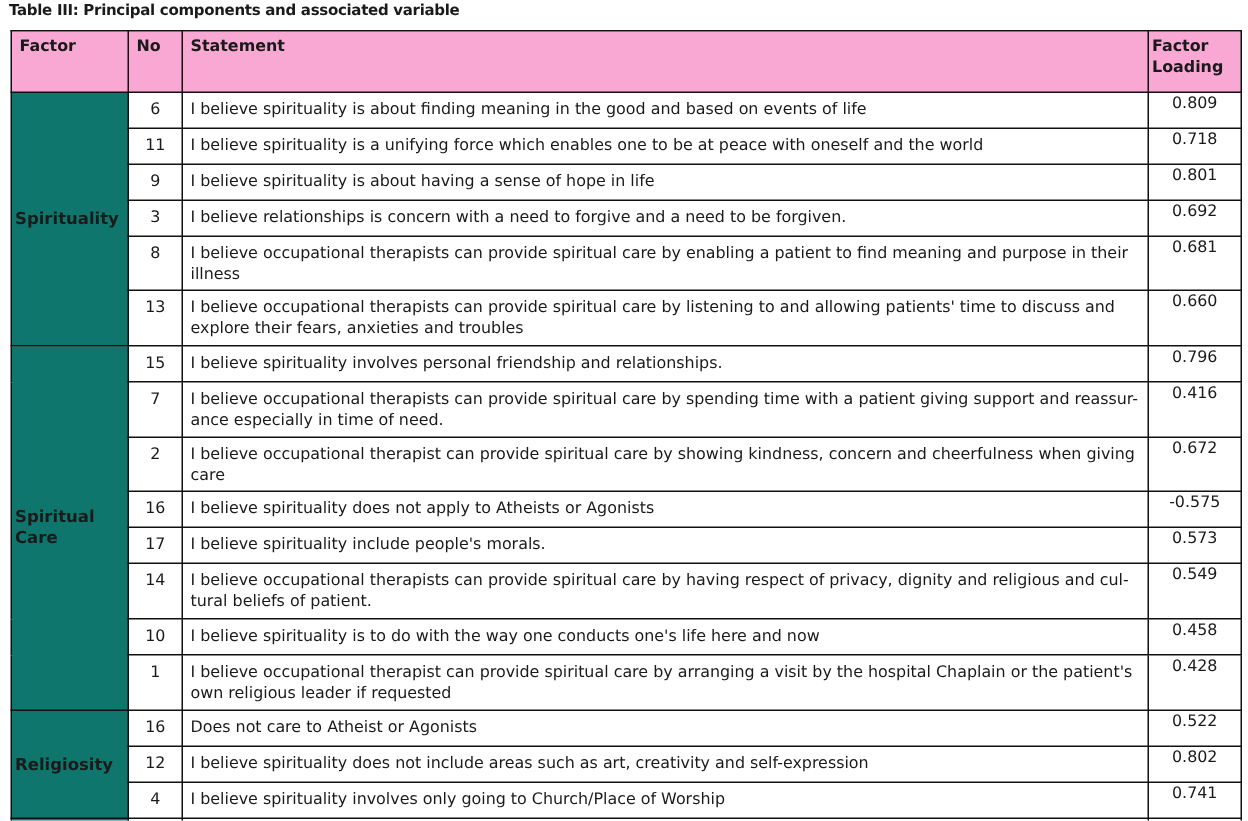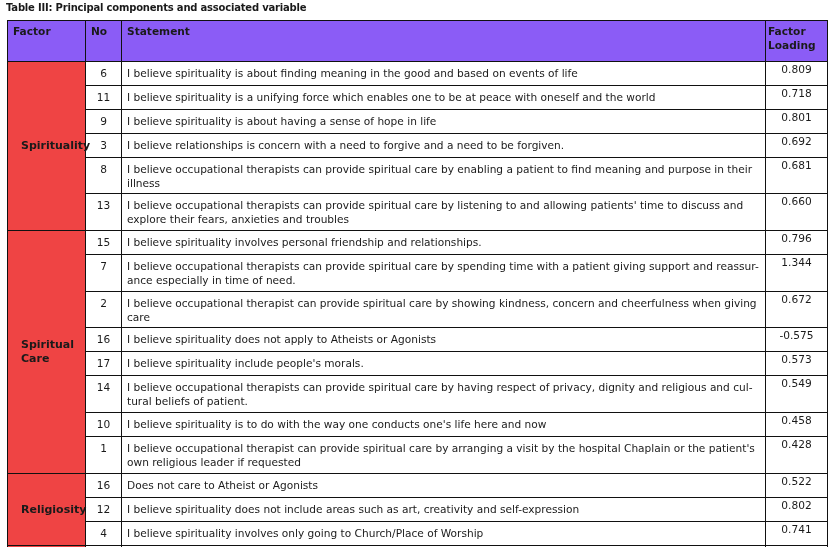--- a/index.html
+++ b/index.html
@@ -3,23 +3,23 @@
 <meta charset="utf-8">
 <style>
   html, body { margin:0; padding:0; background:#ffffff; }
   body { width:832px; height:547px; position:relative; overflow:hidden;
          font-family:"DejaVu Sans", "Liberation Sans", sans-serif; color:#1a1a1a; }
   .title { position:absolute; left:6px; top:2px; font-size:10px; font-weight:bold;
            letter-spacing:-0.2px; white-space:nowrap; }
   table { position:absolute; left:7px; top:20px; border-collapse:collapse;
           table-layout:fixed; width:820px; font-size:10.6px; }
   td, th { border:1.5px solid #111; padding:0; vertical-align:top; line-height:14px; }
-  th { background:#8b5cf6; font-weight:bold; text-align:left; height:37px; padding:3px 5px 0 5px; }
+  th { background:#f9a8d4; font-weight:bold; text-align:left; height:37px; padding:3px 5px 0 5px; }
   th.loading { text-align:left; padding:3px 2px 0 2px; }
-  td.factor { background:#ef4444; font-weight:bold; vertical-align:middle; padding:0 13px; font-size:11px; }
+  td.factor { background:#0f766e; font-weight:bold; vertical-align:middle; padding:0 2px; font-size:11px; }
   td.no { text-align:center; padding-top:4px; }
   td.stmt { padding:4px 5px 3px 5px; }
   td.val { text-align:center; padding-top:0; }
   col.c1 { width:78px; } col.c2 { width:36px; } col.c3 { width:644px; } col.c4 { width:62px; }
   tr.single td.no, tr.single td.stmt, tr.single td.val { height:16px; }
   tr.double td.stmt { height:29px; }
 </style>
 </head>
 <body>
 
@@ -74,21 +74,21 @@
       </tr>
       <tr class="single">
         <td class="factor" rowspan="8" style="padding-bottom: 0px;">Spiritual Care</td>
         <td class="no">15</td>
         <td class="stmt">I believe spirituality involves personal friendship and relationships.</td>
         <td class="val">0.796</td>
       </tr>
       <tr class="double">
         <td class="no">7</td>
         <td class="stmt">I believe occupational therapists can provide spiritual care by spending time with a patient giving support and reassur-ance especially in time of need.</td>
-        <td class="val">1.344</td>
+        <td class="val">0.416</td>
       </tr>
       <tr class="single">
         <td class="no">2</td>
         <td class="stmt">I believe occupational therapist can provide spiritual care by showing kindness, concern and cheerfulness when giving care</td>
         <td class="val">0.672</td>
       </tr>
       <tr class="single">
         <td class="no">16</td>
         <td class="stmt">I believe spirituality does not apply to Atheists or Agonists</td>
         <td class="val">-0.575</td>

